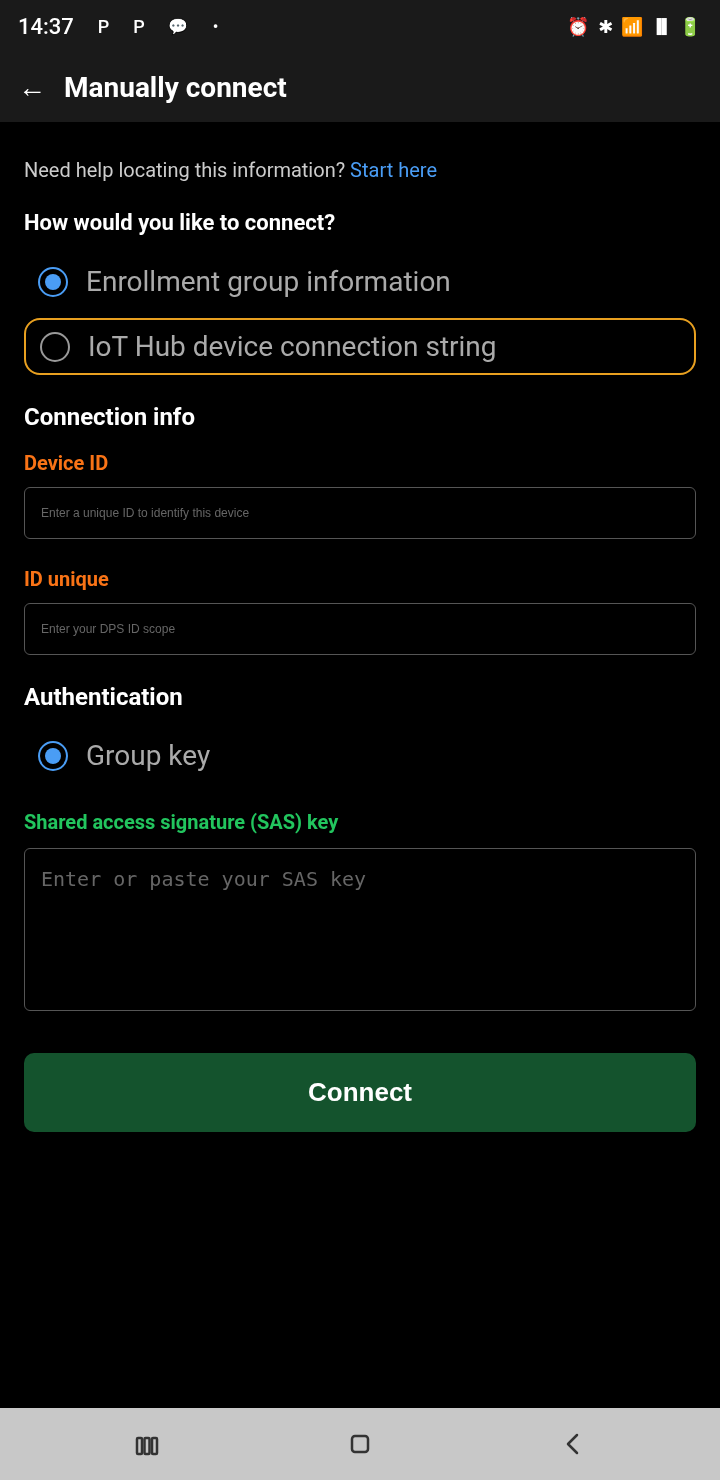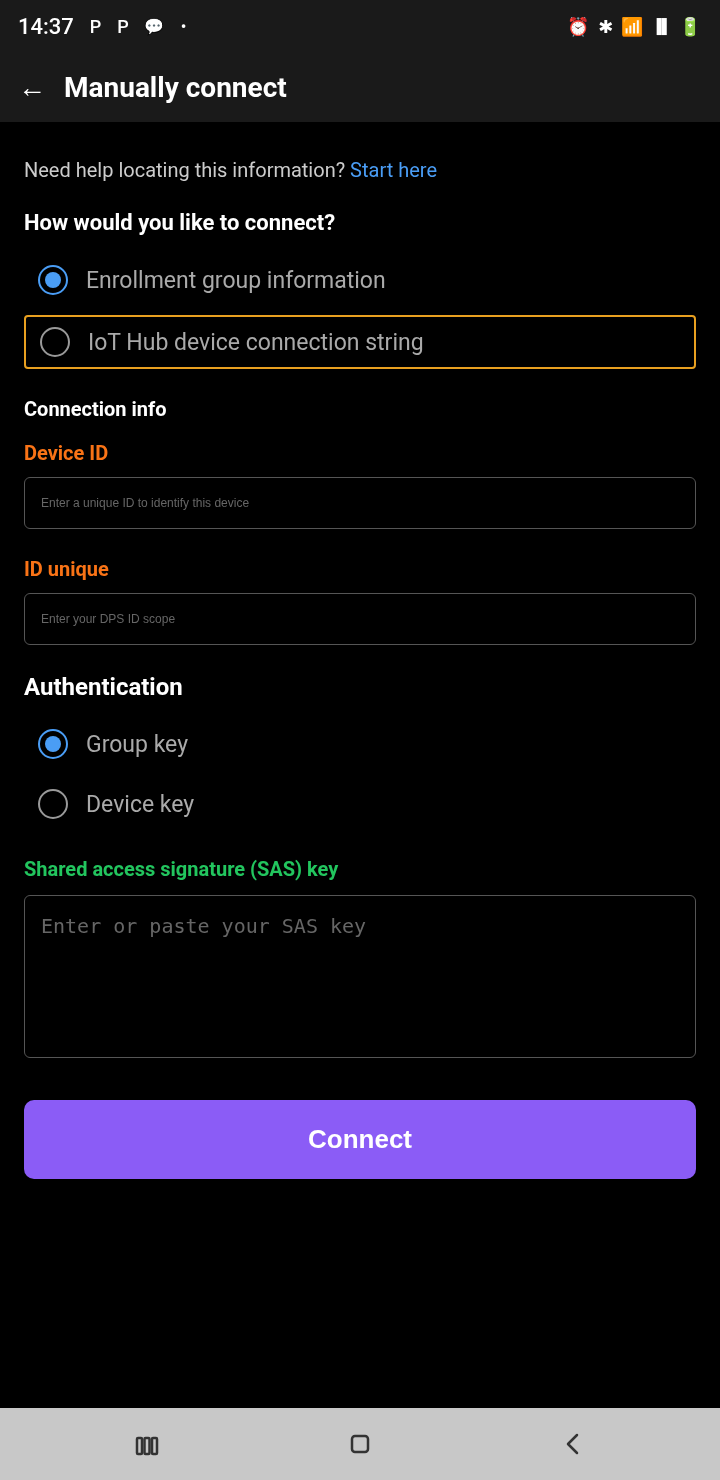--- a/index.html
+++ b/index.html
@@ -19,21 +19,21 @@
       height: 52px;
       background: #1a1a1a;
       display: flex;
       align-items: center;
       justify-content: space-between;
       padding: 0 18px;
     }
     .status-left {
       display: flex;
       align-items: center;
-      gap: 16px;
+      gap: 24px;
       font-size: 22px;
       font-weight: 500;
       color: #fff;
     }
     .status-right {
       display: flex;
       align-items: center;
       gap: 8px;
     }
     .status-icon {
@@ -98,21 +98,21 @@
       display: flex;
       align-items: center;
       gap: 18px;
       padding: 10px 14px;
       border-radius: 8px;
       cursor: pointer;
     }
 
     .radio-option.highlighted {
       border: 2.5px solid #e8a020;
-      border-radius: 4px;
+      border-radius: 16px;
     }
 
     .radio-circle {
       width: 30px;
       height: 30px;
       border-radius: 50%;
       border: 2.5px solid #999;
       display: flex;
       align-items: center;
       justify-content: center;
@@ -124,27 +124,27 @@
     }
 
     .radio-inner {
       width: 16px;
       height: 16px;
       border-radius: 50%;
       background: #4a9df5;
     }
 
     .radio-label {
-      font-size: 23px;
+      font-size: 28px;
       color: #aaa;
     }
 
     
     .connection-info-title {
-      font-size: 20px;
+      font-size: 24px;
       font-weight: 700;
       color: #fff;
       margin-bottom: 20px;
     }
 
     .field-label {
       font-size: 20px;
       font-weight: 700;
       color: #f97316;
       margin-bottom: 12px;
@@ -192,21 +192,21 @@
     .sas-title {
       font-size: 20px;
       font-weight: 700;
       color: #22c55e;
       margin-bottom: 14px;
     }
 
     
     .connect-button {
       width: 100%;
-      background: #8b5cf6;
+      background: #14532d;
       color: #fff;
       border: none;
       border-radius: 10px;
       padding: 24px;
       font-size: 26px;
       font-weight: 600;
       cursor: pointer;
       margin-top: 10px;
       margin-bottom: 28px;
     }
@@ -294,25 +294,20 @@
 
   <div class="radio-group">
 
     <div class="radio-option">
       <div class="radio-circle selected">
         <div class="radio-inner"></div>
       </div>
       <span class="radio-label">Group key</span>
     </div>
 
-    <div class="radio-option">
-      <div class="radio-circle">
-      </div>
-      <span class="radio-label">Device key</span>
-    </div>
   </div>
 
   
   <div class="sas-title">Shared access signature (SAS) key</div>
   <textarea class="textarea-input" placeholder="Enter or paste your SAS key" style=""></textarea>
 
   
   <button class="connect-button">Connect</button>
 
 </div>

